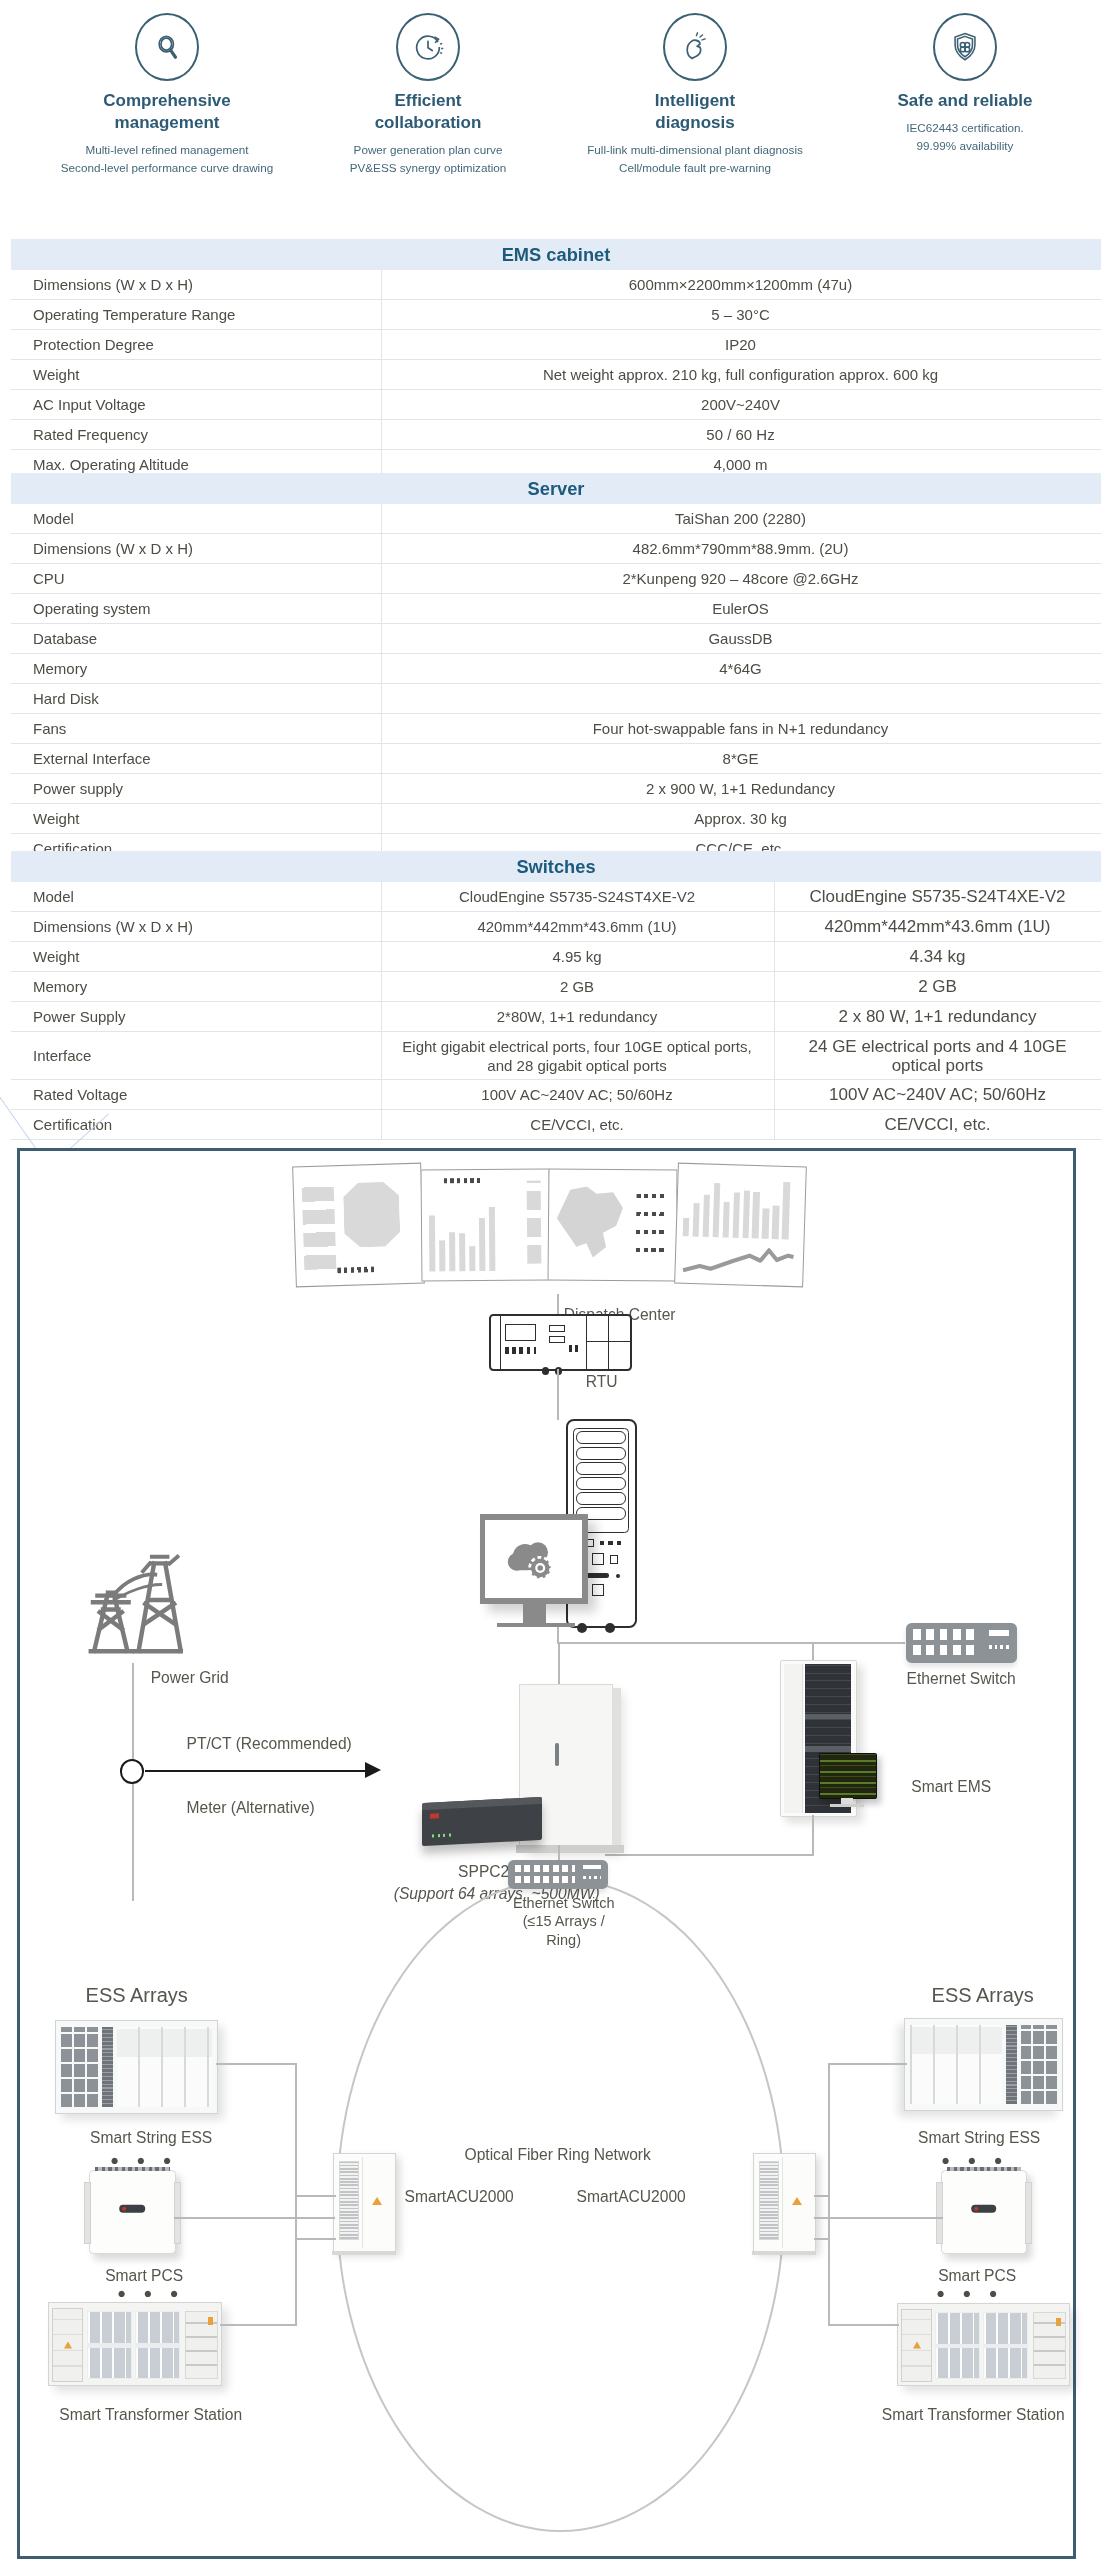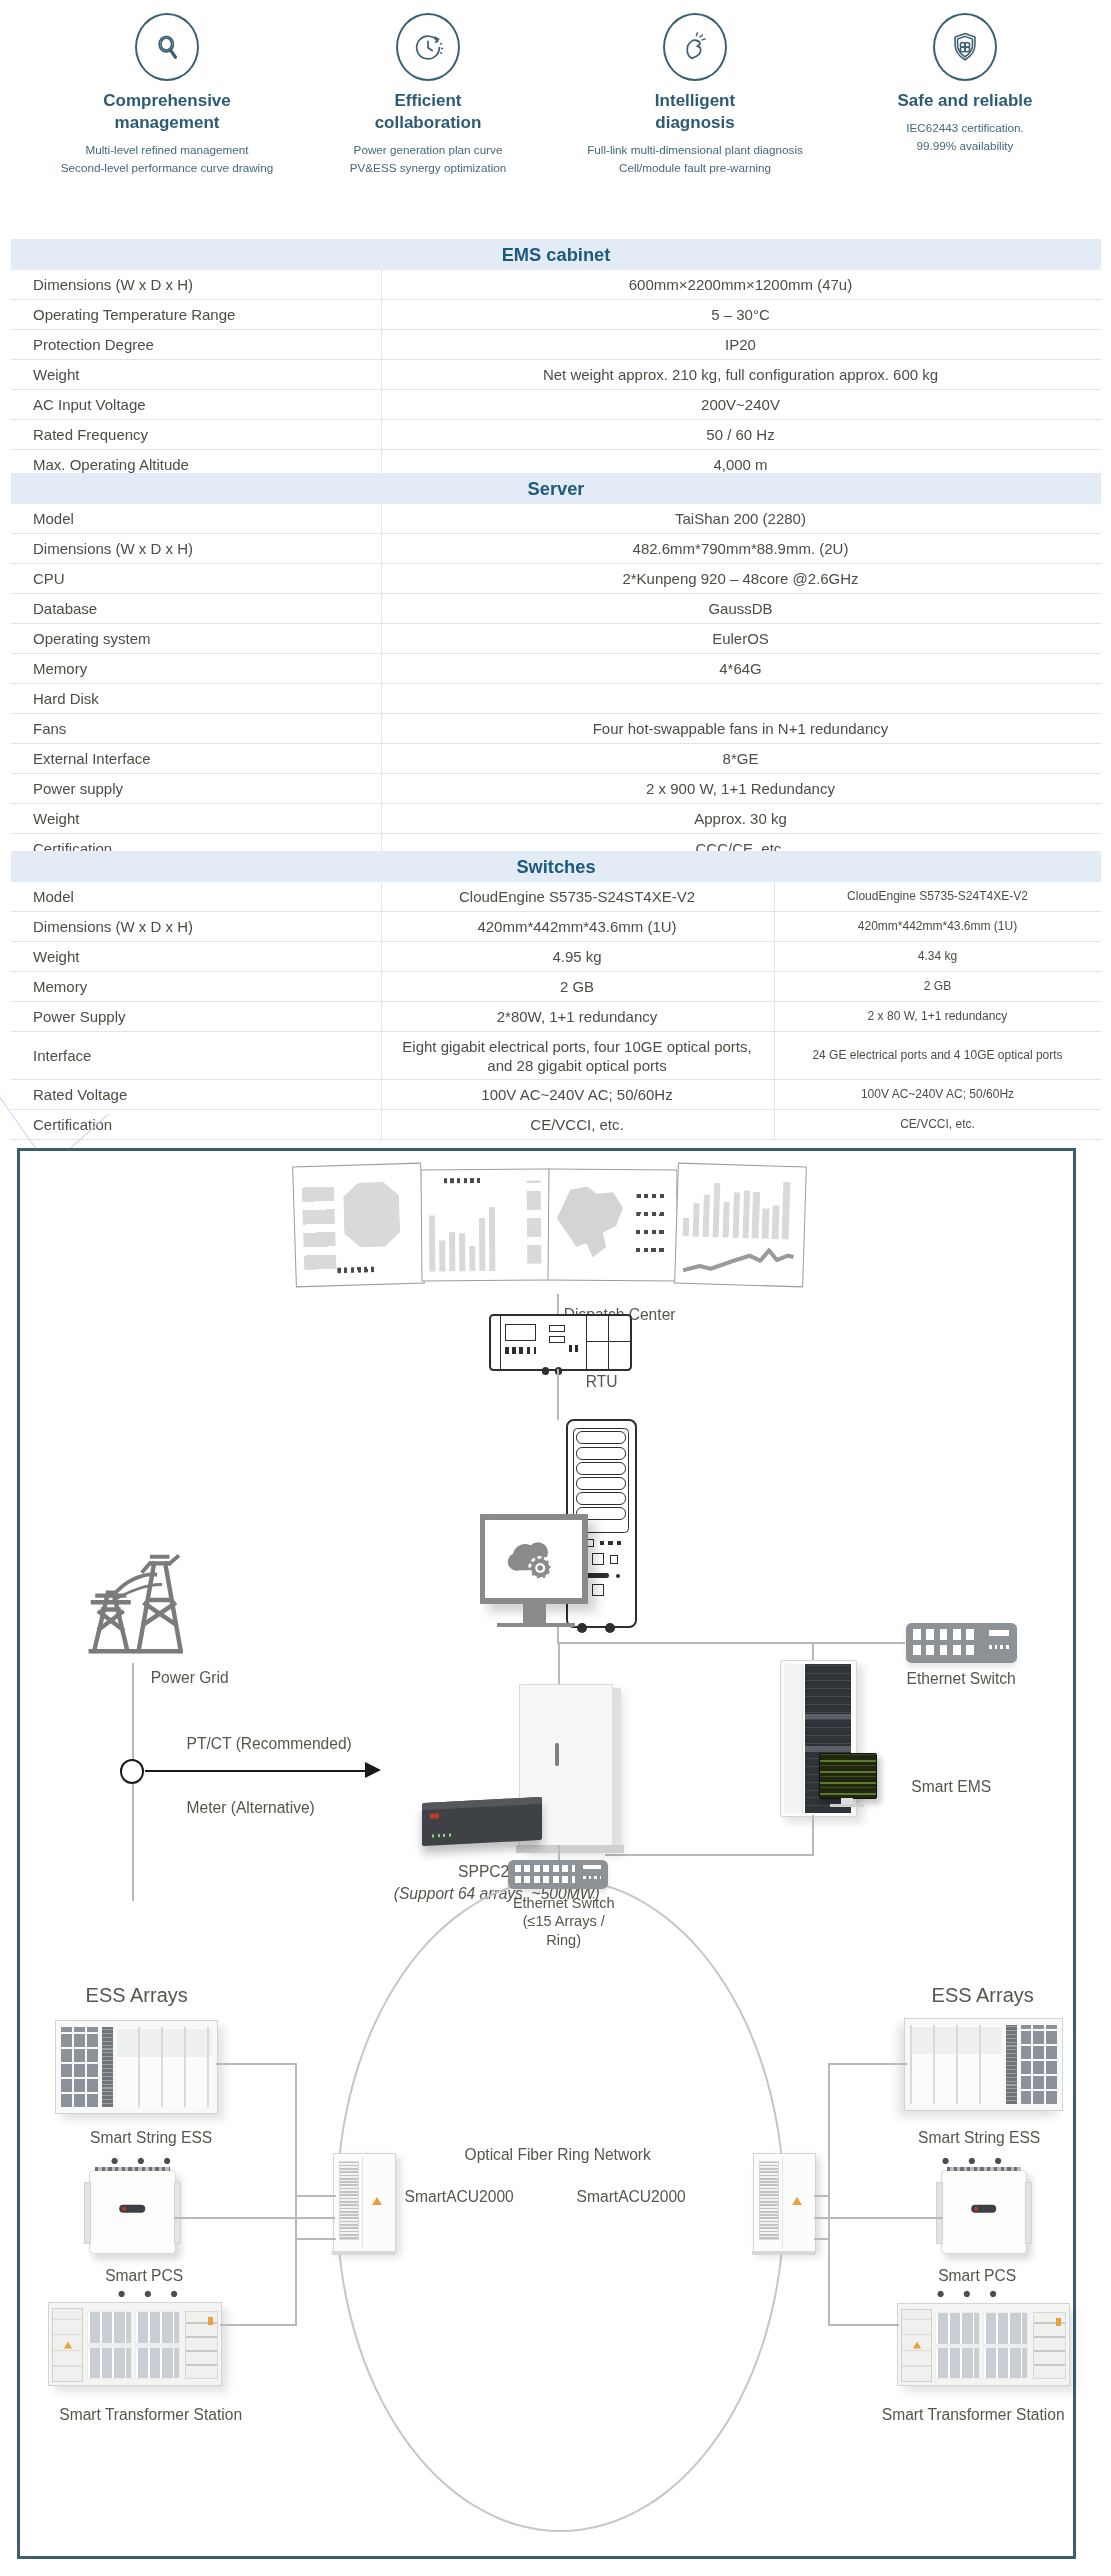--- a/index.html
+++ b/index.html
@@ -23,21 +23,21 @@
   .cell-label{position:absolute;left:22px;top:0;bottom:0;display:flex;align-items:center;
               font-size:15px;color:#4b4e45;}
   .cell-value{position:absolute;left:370px;width:719px;top:0;bottom:0;display:flex;
               align-items:center;justify-content:center;text-align:center;
               font-size:15px;color:#4b4e45;line-height:19px;}
   .cols2 .cell-v1{position:absolute;left:370px;width:392px;top:0;bottom:0;display:flex;
               align-items:center;justify-content:center;text-align:center;
               font-size:15px;color:#4b4e45;line-height:19px;padding:0 7.8px;box-sizing:border-box;}
   .cols2 .cell-v2{position:absolute;left:763px;width:327px;top:0;bottom:0;display:flex;
               align-items:center;justify-content:center;text-align:center;
-              font-size:12px;color:#4b4e45;line-height:19px;padding:0 7.8px;box-sizing:border-box;}
+              font-size:17px;color:#4b4e45;line-height:19px;padding:0 7.8px;box-sizing:border-box;}
   .spec-row::before{content:'';position:absolute;left:370px;top:0;bottom:0;width:1.1px;background:#e2e5e6;}
   .spec-row.cols2::after{content:'';position:absolute;left:763px;top:0;bottom:0;width:1.1px;background:#e2e5e6;}
 
   .doodle{position:absolute;background:#c3d6ec;}
 
   
   .frame{position:absolute;left:16.7px;top:1148px;width:1053px;height:1405px;
          border:3.9px solid #3f5d70;background:#fff;}
   .abs{position:absolute;}
   .lbl{position:absolute;color:#54574c;font-size:15.6px;white-space:nowrap;}
@@ -325,26 +325,26 @@
       </div>
     <div class="spec-row">
       <div class="cell-label">Dimensions (W x D x H)</div>
       <div class="cell-value">482.6mm*790mm*88.9mm. (2U)</div>
       </div>
     <div class="spec-row">
       <div class="cell-label">CPU</div>
       <div class="cell-value">2*Kunpeng 920 – 48core @2.6GHz</div>
       </div>
     <div class="spec-row">
+      <div class="cell-label">Operating system</div>
+      <div class="cell-value">EulerOS</div>
+      </div>
+    <div class="spec-row">
       <div class="cell-label">Database</div>
       <div class="cell-value">GaussDB</div>
-      </div>
-    <div class="spec-row">
-      <div class="cell-label">Operating system</div>
-      <div class="cell-value">EulerOS</div>
       </div>
     <div class="spec-row">
       <div class="cell-label">Memory</div>
       <div class="cell-value">4*64G</div>
       </div>
     <div class="spec-row">
       <div class="cell-label">Hard Disk</div>
       </div>
     <div class="spec-row">
       <div class="cell-label">Fans</div>

